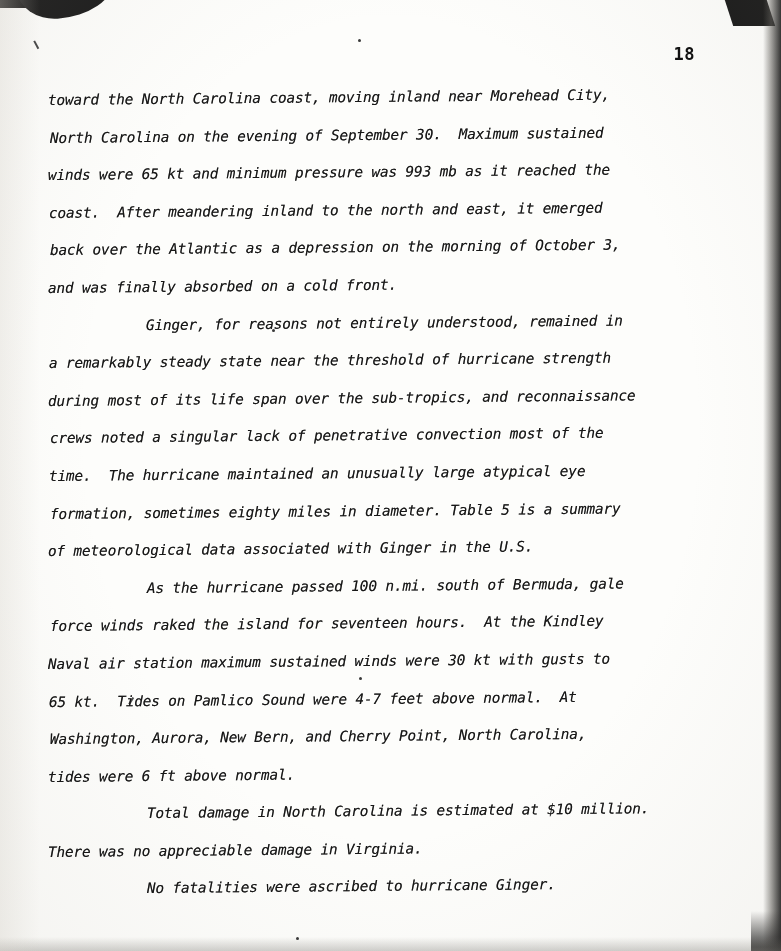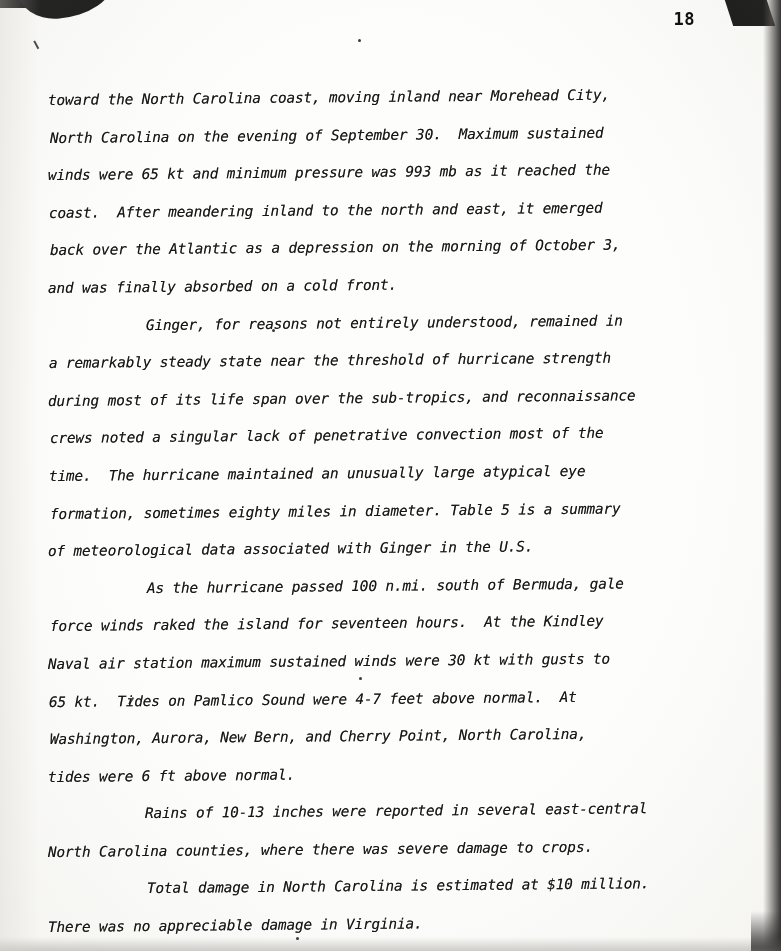--- a/index.html
+++ b/index.html
@@ -85,21 +85,21 @@
     left: 0;
     width: 781px;
     height: 14px;
     background: linear-gradient(180deg, rgba(255,255,255,0) 0%, rgba(120,118,112,0.35) 100%);
     z-index: 4;
   }
 
   
   .page-number {
     position: absolute;
-    top: 9px;
+    top: 44px;
     right: 86px;
     font-family: "DejaVu Sans Mono", "Liberation Mono", monospace;
     font-size: 17px;
     font-weight: bold;
     color: #111;
     letter-spacing: 0.5px;
     z-index: 6;
   }
 
   
@@ -190,24 +190,20 @@
 
     <div class="para">
       <span class="line i3 indent">As the hurricane passed 100 n.mi. south of Bermuda, gale</span>
       <span class="line i1">force winds raked the island for seventeen hours.  At the Kindley</span>
       <span class="line i0">Naval air station maximum sustained winds were 30 kt with gusts to</span>
       <span class="line i2">65 kt.  Tides on Pamlico Sound were 4-7 feet above normal.  At</span>
       <span class="line i1">Washington, Aurora, New Bern, and Cherry Point, North Carolina,</span>
       <span class="line i0">tides were 6 ft above normal.</span>
     </div>
 
-    <div class="para">
-      <span class="line i2 indent">Rains of 10-13 inches were reported in several east-central</span>
-      <span class="line i0">North Carolina counties, where there was severe damage to crops.</span>
-    </div>
 
     <div class="para">
       <span class="line i3 indent">Total damage in North Carolina is estimated at $10 million.</span>
       <span class="line i0">There was no appreciable damage in Virginia.</span>
     </div>
 
     <div class="para">
       <span class="line i3 indent">No fatalities were ascribed to hurricane Ginger.</span>
     </div>
 

